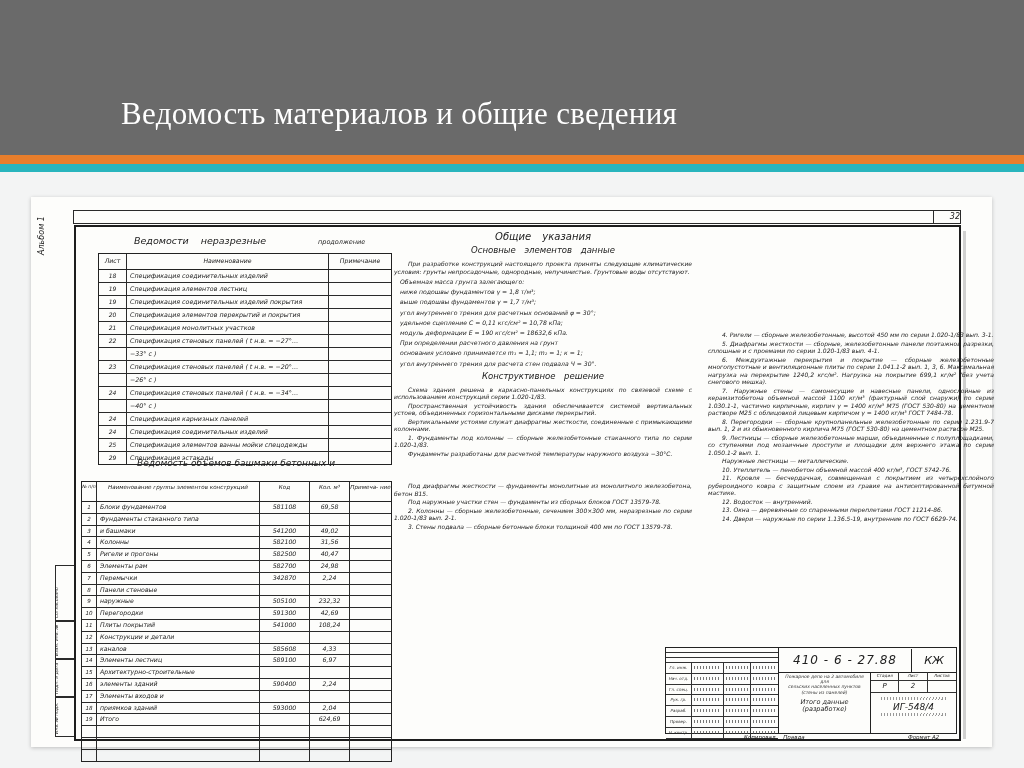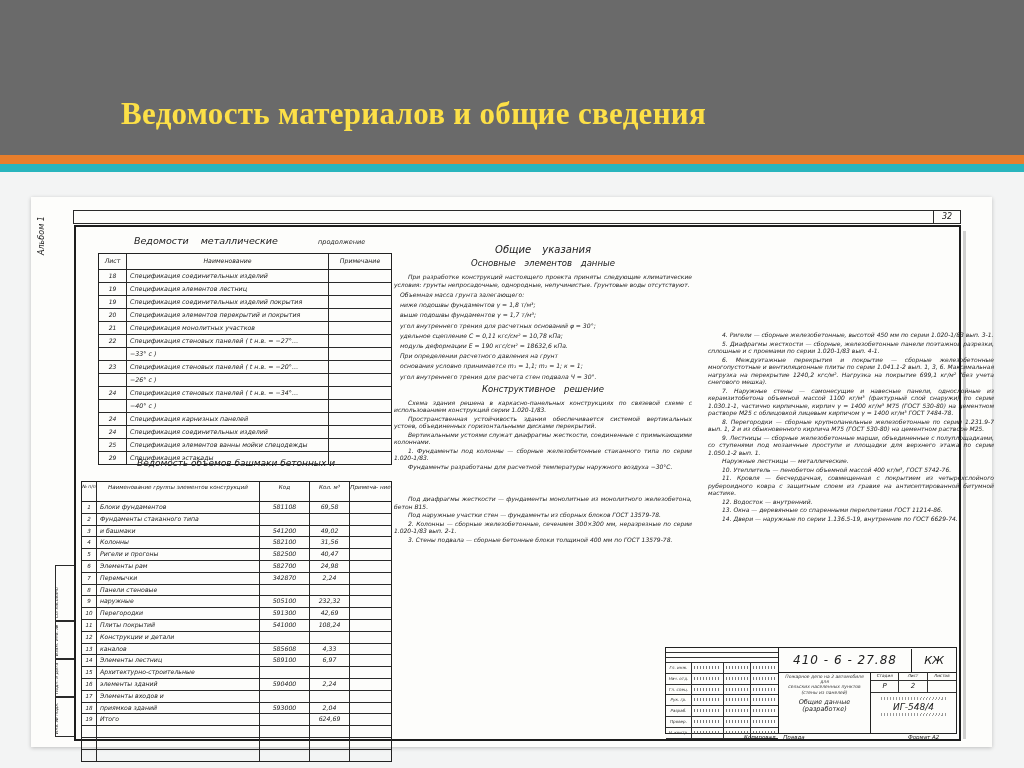--- a/index.html
+++ b/index.html
@@ -2,32 +2,32 @@
 <html><head>
 <meta charset="utf-8">
 <style>
   html,body{margin:0;padding:0;background:#f3f4f4;}
   body{width:1024px;height:768px;overflow:hidden;font-family:"DejaVu Sans",sans-serif;}
   .slide{position:relative;width:1024px;height:768px;background:#f3f4f4;}
 
   
   .hdr{position:absolute;left:0;top:0;width:1024px;height:155px;background:#6a6a6a;}
   .hdr-title{position:absolute;left:121px;top:96px;margin:0;font-family:"Liberation Serif","DejaVu Serif",serif;
-    font-size:31px;font-weight:700;color:#fde047;letter-spacing:.3px;white-space:nowrap;}
+    font-size:31px;font-weight:400;color:#ffffff;letter-spacing:.3px;white-space:nowrap;}
   .stripe-orange{position:absolute;left:0;top:155px;width:1024px;height:9px;background:#e87e2c;}
   .stripe-teal{position:absolute;left:0;top:164px;width:1024px;height:8px;background:#29b5bd;}
 
   
   .sheet{position:absolute;left:31px;top:197px;width:961px;height:550px;background:#fdfdfb;
     box-shadow:0 1px 4px rgba(0,0,0,.22);color:#202020;}
   .scan-edge{position:absolute;right:26px;top:34px;bottom:8px;width:3px;background:#9a9a9a;opacity:.45;}
 
   .topstrip{position:absolute;left:42px;top:13px;width:886px;height:12px;border:1px solid #2a2a2a;}
   .pageno-box{position:absolute;right:0;top:0;bottom:0;width:26px;border-left:1px solid #2a2a2a;
-    text-align:center;font:italic 8px/11px "DejaVu Sans",sans-serif;}
+    text-align:right;font:italic 8px/11px "DejaVu Sans",sans-serif;}
   .albom{position:absolute;left:6px;top:58px;transform:rotate(-90deg);transform-origin:left top;
     font:italic 8px "DejaVu Sans",sans-serif;white-space:nowrap;}
 
   .mbox{position:absolute;left:24px;width:18px;border:1px solid #2a2a2a;overflow:hidden;}
   .mbox span{position:absolute;left:3px;bottom:2px;transform:rotate(-90deg);transform-origin:left bottom;
     font:italic 4.6px "DejaVu Sans",sans-serif;white-space:nowrap;color:#333;}
 
   .frame{position:absolute;left:43px;top:28px;width:883px;height:512px;border:2px solid #1d1d1d;background:transparent;}
 
   
@@ -54,21 +54,21 @@
   .vh3,.vc3{border-right:1px solid #2a2a2a;}
   .vh4,.vc4{border-right:1px solid #2a2a2a;}
   .vh1{font-size:4.5px !important;overflow:hidden;}
   .vrow{display:grid;grid-template-columns:15px 1fr 50px 40px 41px;height:10.8px;border-top:1px solid #2a2a2a;}
   .vrow:first-of-type{border-top:none;}
   .vc1{font:italic 5.6px/10px "DejaVu Sans",sans-serif;text-align:center;}
   .vc2{font:italic 6.2px/10px "DejaVu Sans",sans-serif;padding-left:3px;white-space:nowrap;overflow:hidden;}
   .vc3,.vc4{font:italic 6.2px/10px "DejaVu Sans",sans-serif;text-align:center;white-space:nowrap;}
 
   
-  .mid-col{position:absolute;left:318px;top:17px;width:298px;}
+  .mid-col{position:absolute;left:318px;top:4px;width:298px;}
   .notes-h1{text-align:center;font:italic 10px "DejaVu Sans",sans-serif;word-spacing:8px;margin:0 0 3px;}
   .notes-h2{text-align:center;font:italic 8.5px "DejaVu Sans",sans-serif;word-spacing:6px;margin:0 0 5px;}
   .para{font:italic 6px/7.5px "DejaVu Sans",sans-serif;text-align:justify;text-indent:14px;margin:0 0 1px;}
   .dline{font:italic 6.1px/10.2px "DejaVu Sans",sans-serif;white-space:nowrap;overflow:hidden;}
   .dlines-wrap{margin:2px 0 2px 6px;}
   .gap{height:24px;}
   .right-col{position:absolute;left:632px;top:104px;width:286px;}
 
   
   .tblock{position:absolute;left:589px;top:420px;width:290px;height:85px;border:1.5px solid #222;background:#fdfdfb;}
@@ -129,21 +129,21 @@
       </div>
     <div class="mbox" style="top:462px;height:36px;">
         <span>Подп. и дата</span>
       </div>
     <div class="mbox" style="top:500px;height:38px;">
         <span>Инв. № подл.</span>
       </div>
 
     <div class="frame">
 
-      <div class="spec-title">Ведомости металлические</div>
+      <div class="spec-title">Ведомости неразрезные</div>
       <div class="spec-cont">продолжение</div>
       <div class="spec-table">
         <div class="spec-head">
           <div class="sh1">Лист</div>
           <div class="sh2">Наименование</div>
           <div class="sh3">Примечание</div>
         </div>
         <div id="spec-rows">
             <div class="srow">
               <div class="sc1">18</div>
@@ -533,21 +533,21 @@
         </div>
         <div class="tb-code">
           <div class="tb-codeText">410 - 6 - 27.88</div>
           <div class="tb-mark">КЖ</div>
         </div>
         <div class="tb-obj">
           <div class="obj-line">Пожарное депо на 2 автомобиля для</div>
           <div class="obj-line">сельских населенных пунктов</div>
           <div class="obj-line">(стены из панелей)</div>
           <div class="tb-sheetname">
-            <div>Общие  данные</div>
+            <div>Итого  данные</div>
             <div>(разработке)</div>
           </div>
         </div>
         <div class="tb-stage">
           <div class="stg-head">
             <div>Стадия</div>
             <div>Лист</div>
             <div>Листов</div>
           </div>
           <div class="stg-vals">

